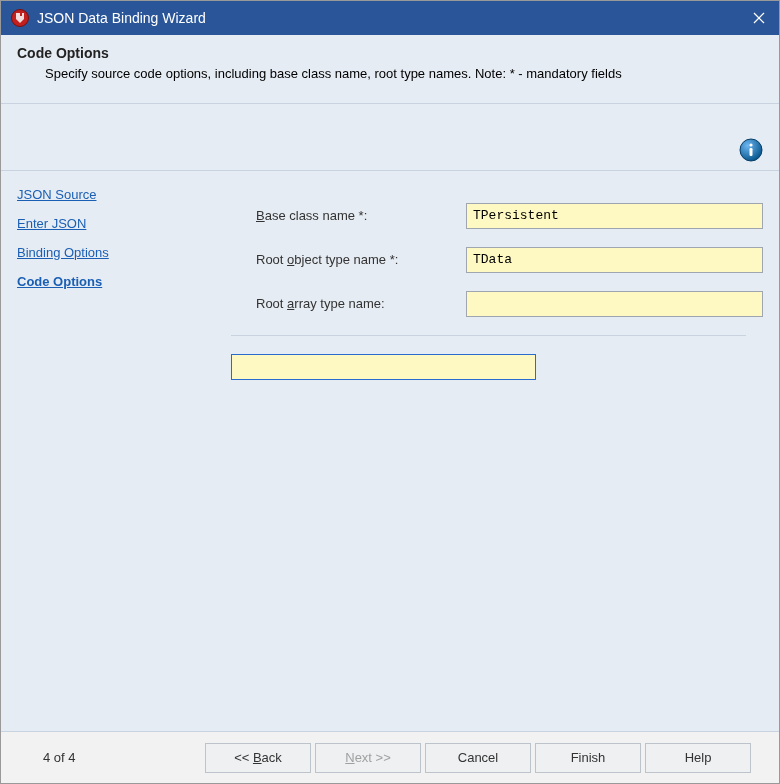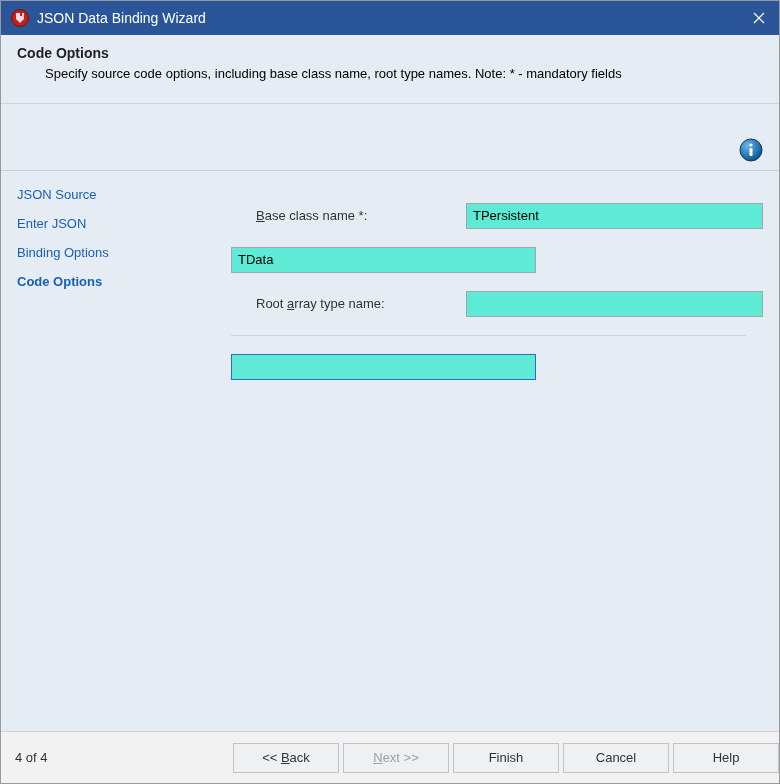--- a/index.html
+++ b/index.html
@@ -87,20 +87,21 @@
     }
     .nav {
       width: 190px;
       display: flex;
       flex-direction: column;
       gap: 14px;
       padding-top: 4px;
     }
     .nav a {
       color: #1a5fb4;
+      text-decoration: underline;
       font-size: 13px;
       cursor: pointer;
       width: fit-content;
     }
     .nav a.active {
       font-weight: bold;
     }
     .form-area {
       flex: 1;
       padding-top: 20px;
@@ -115,41 +116,41 @@
       font-size: 13px;
       color: #333;
       margin-left: 25px;
     }
     .form-row input[type="text"] {
       flex: 1;
       height: 26px;
       border: 1px solid #a0a6b0;
       padding: 2px 6px;
       font-size: 13px;
-      font-family: Liberation Sans, sans-serif;
-      background: #5eead4;
+      font-family: Liberation Mono, monospace;
+      background: #fef9c3;
       max-width: 305px;
     }
     .form-row input.focused {
       border: 1px solid #2a6bcf;
     }
     .form-sep {
       border: none;
       border-top: 1px solid #c9d3df;
       margin: 6px 0 18px 0;
       max-width: 515px;
     }
     .u { text-decoration: underline; }
     .footer {
       background: #f2f2f2;
       border-top: 1px solid #c9d3df;
       height: 52px;
       display: flex;
       align-items: center;
-      padding: 0 0;
+      padding: 0 28px;
       gap: 10px;
     }
     .footer .page-info {
       width: 120px;
       font-size: 13px;
       color: #333;
       padding-left: 14px;
     }
     .footer .btn-group {
       display: flex;
@@ -227,20 +228,23 @@
     <div class="form-area">
 
       <div class="form-row">
         <label>
           <span></span><span class="u">B</span><span>ase class name *:</span>
         </label>
         <input type="text" value="TPersistent" style="">
       </div>
 
       <div class="form-row">
+        <label>
+          <span>Root </span><span class="u">o</span><span>bject type name *:</span>
+        </label>
         <input type="text" value="TData" style="">
       </div>
 
       <div class="form-row">
         <label>
           <span>Root </span><span class="u">a</span><span>rray type name:</span>
         </label>
         <input type="text" value="" style="">
       </div>
 
@@ -255,19 +259,19 @@
 
   <div class="footer">
     <div class="page-info">4 of 4</div>
     <div class="btn-group">
       <button>
         <span>&lt;&lt; </span><span class="u">B</span><span>ack</span>
       </button>
       <button class="disabled">
         <span></span><span class="u">N</span><span>ext &gt;&gt;</span>
       </button>
+      <button>Cancel</button>
       <button>Finish</button>
-      <button>Cancel</button>
       <button>Help</button>
     </div>
   </div>
 
 </div>
 
 </body></html>

